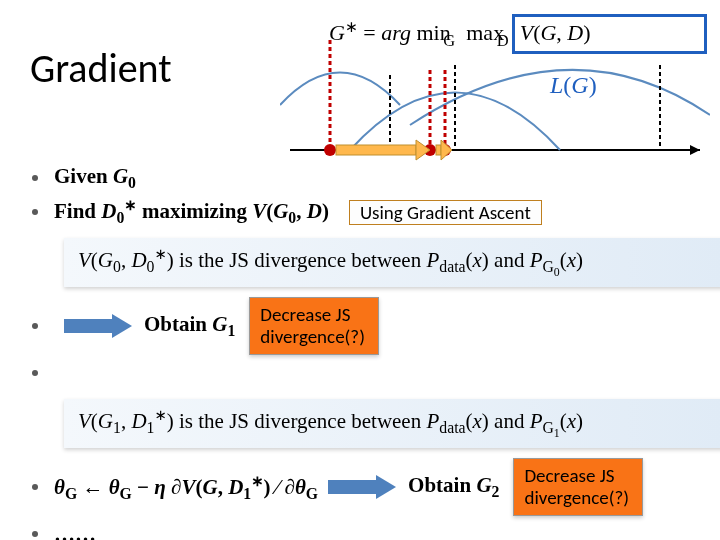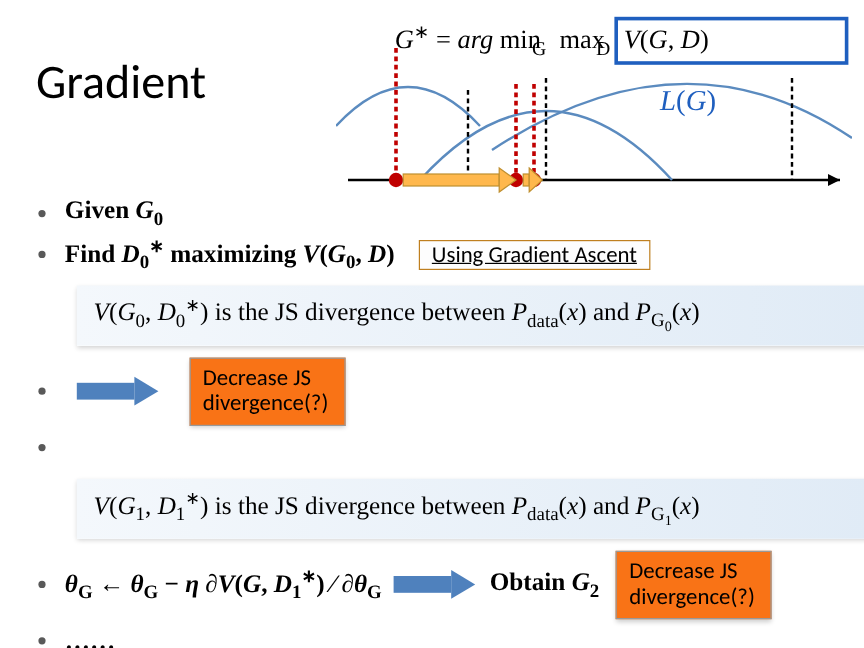--- a/index.html
+++ b/index.html
@@ -75,21 +75,20 @@
     white-space: nowrap;
     font-weight: bold;
   }
   sup { font-size: 0.7em; }
   sub { font-size: 0.75em; }
   .labelbox {
     border: 1.5px solid #bf7f1f;
     background: #fdfdfd;
     padding: 0 10px;
     font-size: 19px;
-    text-decoration: underline;
   }
   .band {
     position: relative;
     left: 20px;
     width: 660px;
     background: linear-gradient(to left, #e0ebf6, #f4f8fc);
     padding: 7px 14px;
     margin: 10px 0 10px 20px;
     font-family: "Cambria Math", "Times New Roman", serif;
     font-size: 21px;
@@ -178,20 +177,21 @@
     <span class="mth">Find <i>D</i><sub>0</sub><sup>∗</sup> maximizing <i>V</i>(<i>G</i><sub>0</sub>, <i>D</i>)</span>
     <span style="width:20px"></span>
     <span class="labelbox">Using Gradient Ascent</span>
   </div>
 
   <div class="band"><i>V</i>(<i>G</i><sub>0</sub>, <i>D</i><sub>0</sub><sup>∗</sup>) is the JS divergence between <i>P</i><sub>data</sub>(<i>x</i>) and <i>P</i><sub>G<sub>0</sub></sub>(<i>x</i>)</div>
 
   <div class="row">
     <span class="dot"></span>
     <span class="arrow-block"></span>
+    <span class="mth">Obtain <i>G</i><sub>1</sub></span>
     <span style="width:14px"></span>
     <div class="callout">Decrease JS divergence(?)</div>
   </div>
 
   <div class="row">
     <span class="dot"></span>
   </div>
 
   <div class="band"><i>V</i>(<i>G</i><sub>1</sub>, <i>D</i><sub>1</sub><sup>∗</sup>) is the JS divergence between <i>P</i><sub>data</sub>(<i>x</i>) and <i>P</i><sub>G<sub>1</sub></sub>(<i>x</i>)</div>
 

